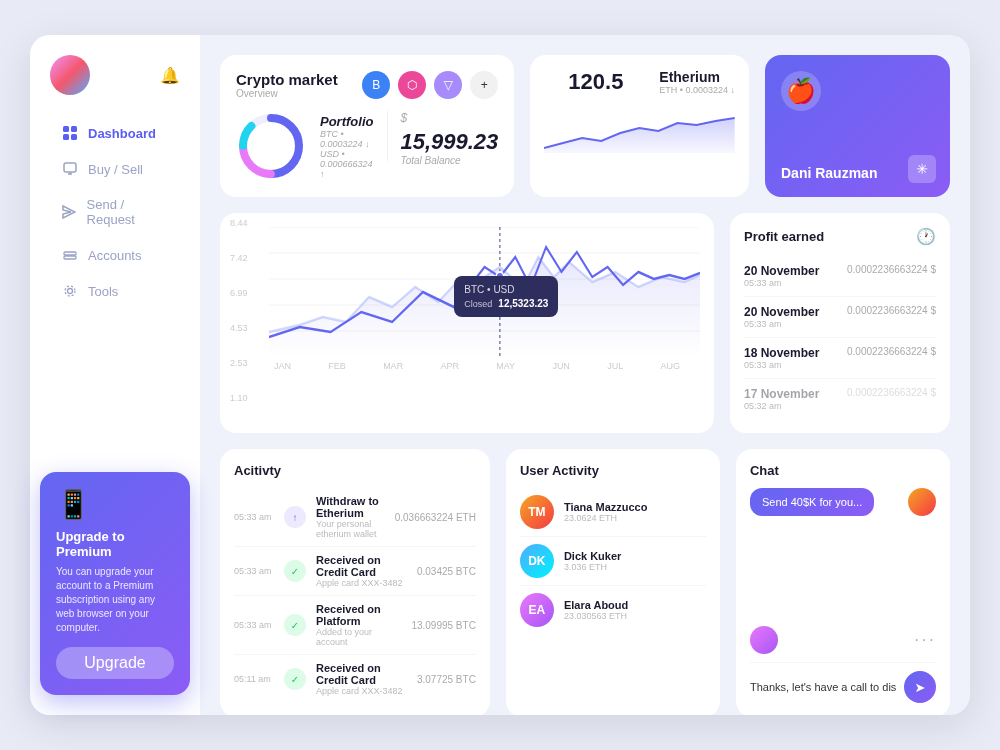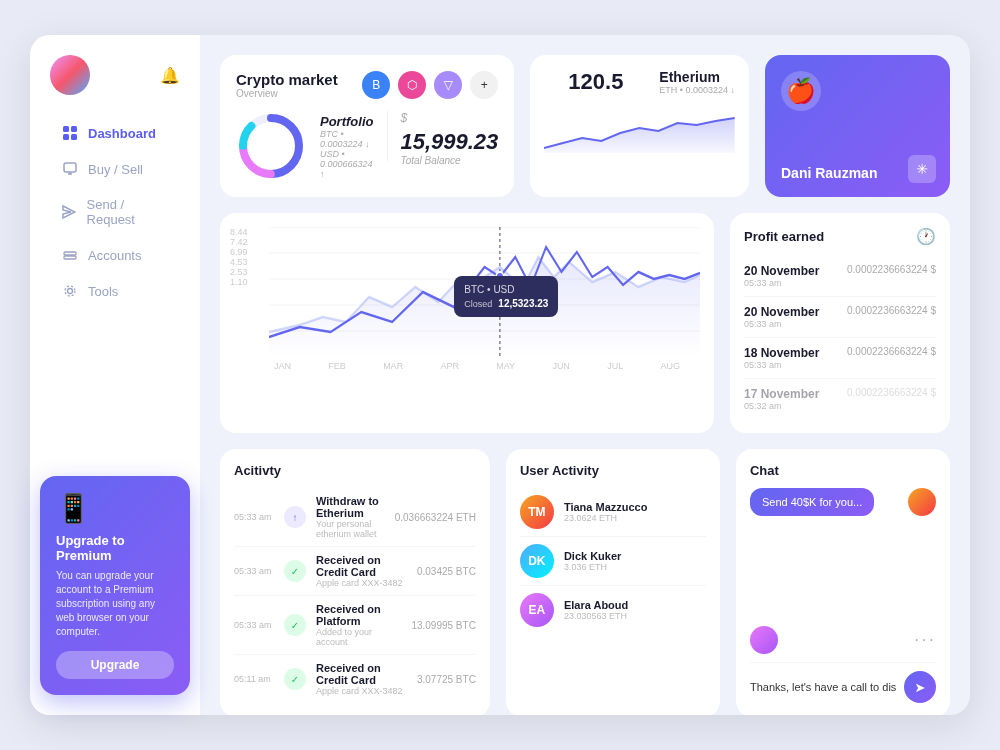--- a/index.html
+++ b/index.html
@@ -106,22 +106,22 @@
       opacity: 0.85;
       line-height: 1.4;
       margin-bottom: 12px;
     }
     .upgrade-btn {
       background: rgba(255,255,255,0.3);
       border: none;
       border-radius: 20px;
       color: #fff;
       padding: 7px 24px;
-      font-size: 12px;
-      font-weight: 700;
+      font-size: 16px;
+      font-weight: 400;
       cursor: pointer;
       width: 100%;
     }
     
     .content {
       flex: 1;
       padding: 20px;
       overflow: hidden;
     }
     
@@ -299,24 +299,25 @@
     .chart-card {
       flex: 1;
       background: #fff;
       border-radius: 16px;
       padding: 14px;
       position: relative;
     }
     .chart-y-labels {
       position: absolute;
       left: 10px;
-      top: 14px;
+      top: 5px;
       bottom: 30px;
       display: flex;
       flex-direction: column;
+      justify-content: space-between;
       font-size: 9px;
       color: #ccc;
     }
     .chart-x-labels {
       display: flex;
       justify-content: space-between;
       padding: 4px 20px 0 40px;
       font-size: 9px;
       color: #ccc;
     }

